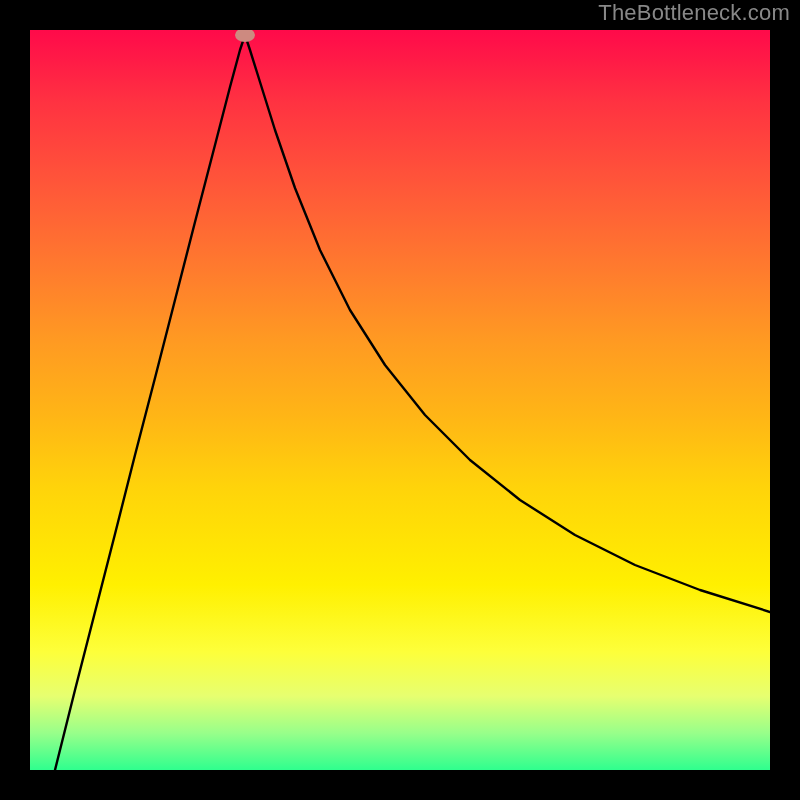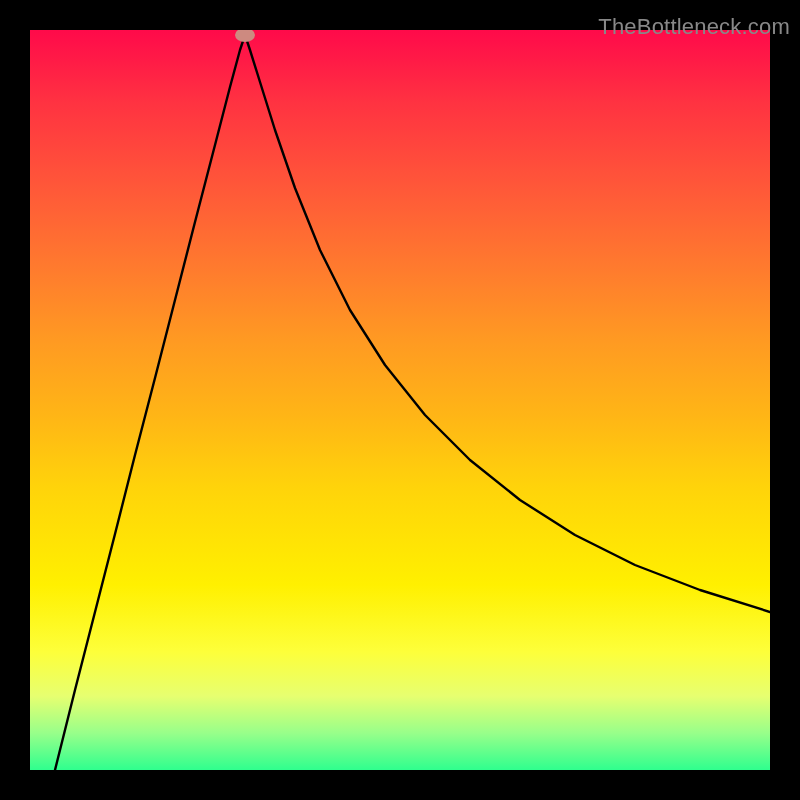--- a/index.html
+++ b/index.html
@@ -12,21 +12,21 @@
     font-family: Arial, Helvetica, sans-serif;
   }
   .frame {
     position: relative;
     width: 800px;
     height: 800px;
     background: #000;
   }
   .watermark {
     position: absolute;
-    top: 14px;
+    top: 0;
     right: 10px;
     color: #888;
     font-size: 22px;
     font-weight: 500;
     letter-spacing: 0.2px;
     z-index: 3;
   }
   .plot-area {
     position: absolute;
     left: 30px;

